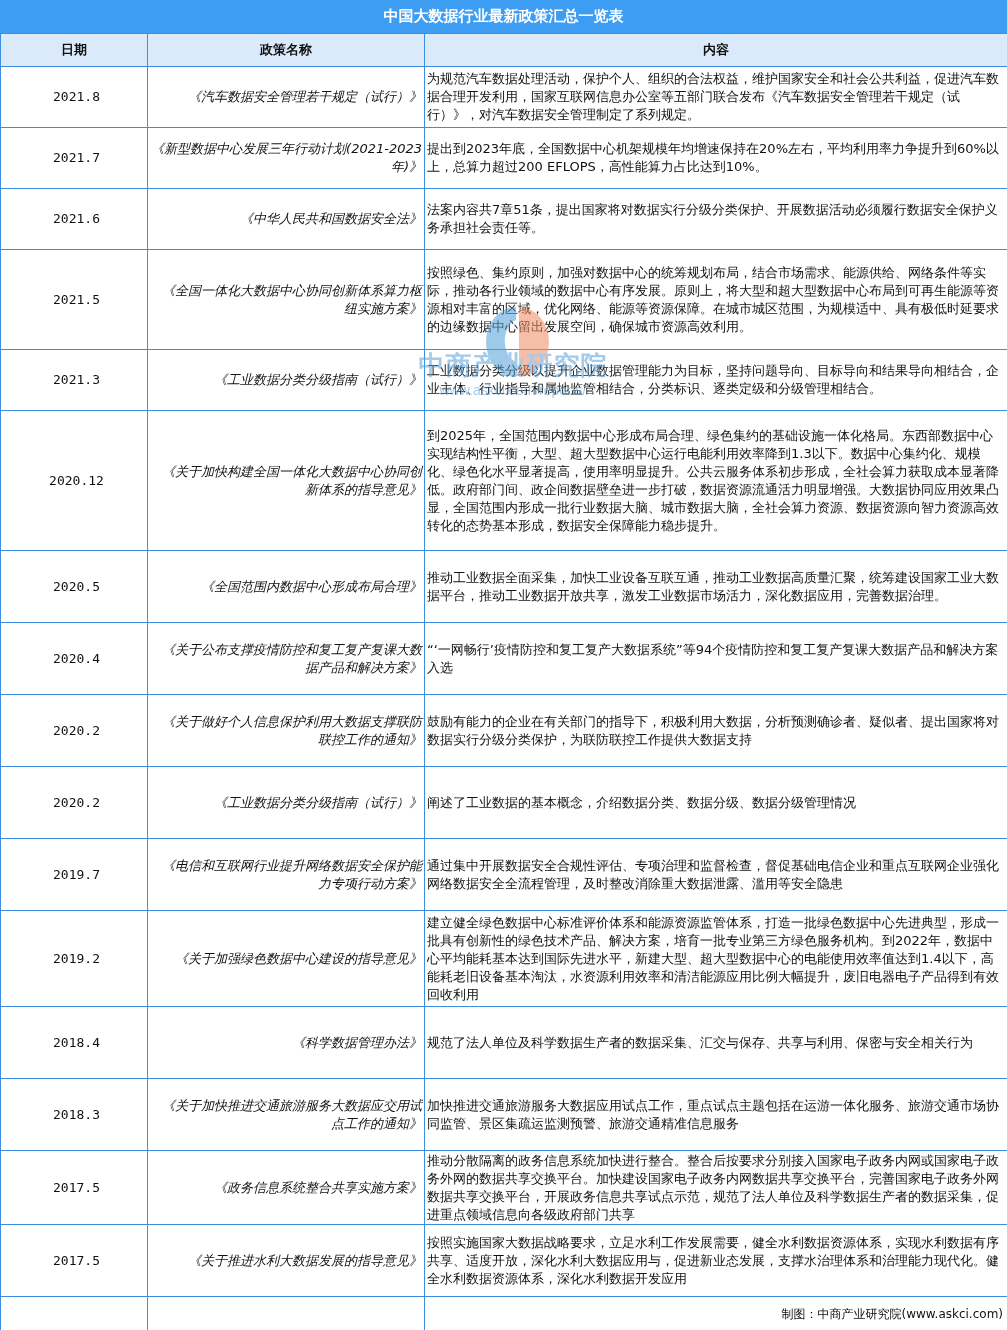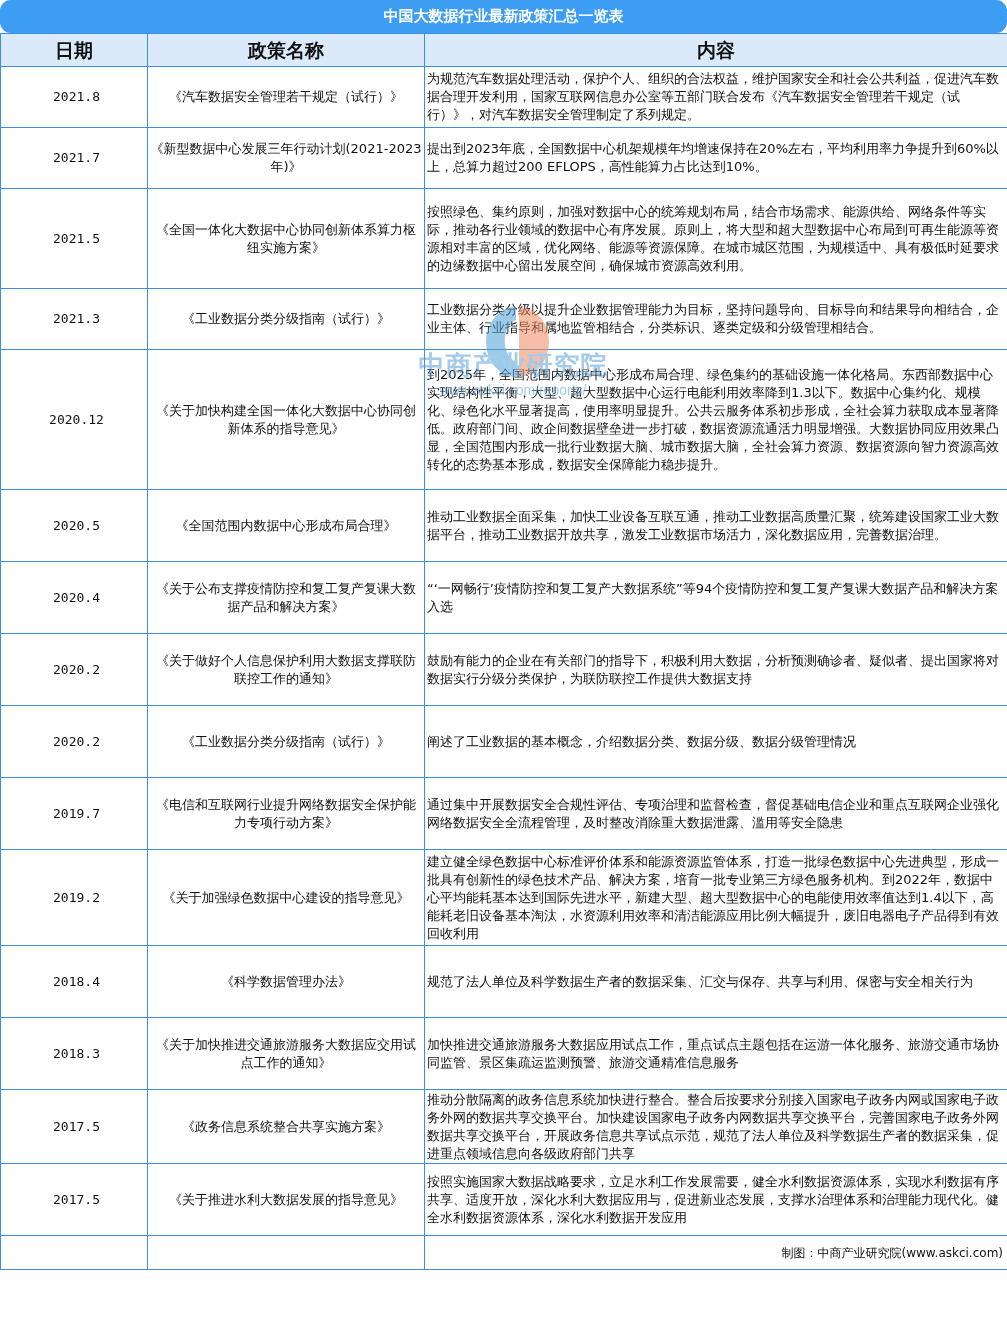--- a/index.html
+++ b/index.html
@@ -2,30 +2,30 @@
 <html><head>
   <meta charset="utf-8">
   <style>
     html, body { margin: 0; padding: 0; background: #ffffff; }
     body { width: 1007px; height: 1330px; overflow: hidden; font-family: "DejaVu Sans", "Liberation Sans", sans-serif; }
     .page { position: relative; width: 1007px; height: 1330px; box-sizing: border-box; }
     .title-bar {
       height: 33px; background: #3d9df2; color: #ffffff;
       display: flex; align-items: center; justify-content: center;
       font-size: 15px; font-weight: bold; letter-spacing: 0px;
-      border-left: 1px solid #3d9df2; border-right: 1px solid #3d9df2; border-radius: 11px;
+      border-left: 1px solid #3d9df2; border-right: 1px solid #3d9df2;
     }
     table { border-collapse: collapse; width: 1007px; table-layout: fixed; }
     col.c1 { width: 147px; }
     col.c2 { width: 277px; }
     col.c3 { width: 583px; }
     td, th { border: 1px solid #3d8ee0; padding: 0 2px; font-size: 13px; color: #111; line-height: 18px; vertical-align: middle; }
-    th { background: #dbeafb; font-weight: bold; height: 32px; font-size: 19px; text-align: center; }
+    th { background: #dbeafb; font-weight: bold; height: 32px; font-size: 13px; text-align: center; }
     td.date { text-align: center; font-family: "DejaVu Sans Mono", "Liberation Mono", monospace; font-size: 13px; padding-left: 7px; }
-    td.name { text-align: center; }
+    td.name { text-align: right; font-style: italic; }
     td.content { text-align: left; margin-top: 8px; }
     td.credit { text-align: right; font-size: 12px; padding-right: 4px; }
     .watermark {
       position: absolute; left: 393px; top: 302px; width: 240px; height: 120px; pointer-events: none; opacity: 0.55;
     }
     .wm-logo { position: absolute; left: 88px; top: 0; width: 70px; height: 80px; }
     .wm-text { position: absolute; left: 0; top: 46px; width: 240px; text-align: center; font-size: 26px; color: #5aa2d8; font-weight: bold; letter-spacing: 1px; }
     .wm-url { position: absolute; left: 0; top: 80px; width: 240px; text-align: center; font-size: 14px; color: #5aa2d8; font-family: "Liberation Sans", sans-serif; }
   </style>
 </head>
@@ -49,20 +49,25 @@
     <tbody>
       <tr style="height:61px">
         <td class="date">2021.8</td>
         <td class="name">《汽车数据安全管理若干规定（试行）》</td>
         <td class="content">为规范汽车数据处理活动，保护个人、组织的合法权益，维护国家安全和社会公共利益，促进汽车数据合理开发利用，国家互联网信息办公室等五部门联合发布《汽车数据安全管理若干规定（试行）》，对汽车数据安全管理制定了系列规定。</td>
       </tr>
       <tr style="height:61px">
         <td class="date">2021.7</td>
         <td class="name">《新型数据中心发展三年行动计划(2021-2023年)》</td>
         <td class="content">提出到2023年底，全国数据中心机架规模年均增速保持在20%左右，平均利用率力争提升到60%以上，总算力超过200 EFLOPS，高性能算力占比达到10%。</td>
+      </tr>
+      <tr style="height:61px">
+        <td class="date">2021.6</td>
+        <td class="name">《中华人民共和国数据安全法》</td>
+        <td class="content">法案内容共7章51条，提出国家将对数据实行分级分类保护、开展数据活动必须履行数据安全保护义务承担社会责任等。</td>
       </tr>
       <tr style="height:100px">
         <td class="date">2021.5</td>
         <td class="name">《全国一体化大数据中心协同创新体系算力枢纽实施方案》</td>
         <td class="content">按照绿色、集约原则，加强对数据中心的统筹规划布局，结合市场需求、能源供给、网络条件等实际，推动各行业领域的数据中心有序发展。原则上，将大型和超大型数据中心布局到可再生能源等资源相对丰富的区域，优化网络、能源等资源保障。在城市城区范围，为规模适中、具有极低时延要求的边缘数据中心留出发展空间，确保城市资源高效利用。</td>
       </tr>
       <tr style="height:61px">
         <td class="date">2021.3</td>
         <td class="name">《工业数据分类分级指南（试行）》</td>
         <td class="content">工业数据分类分级以提升企业数据管理能力为目标，坚持问题导向、目标导向和结果导向相结合，企业主体、行业指导和属地监管相结合，分类标识、逐类定级和分级管理相结合。</td>

